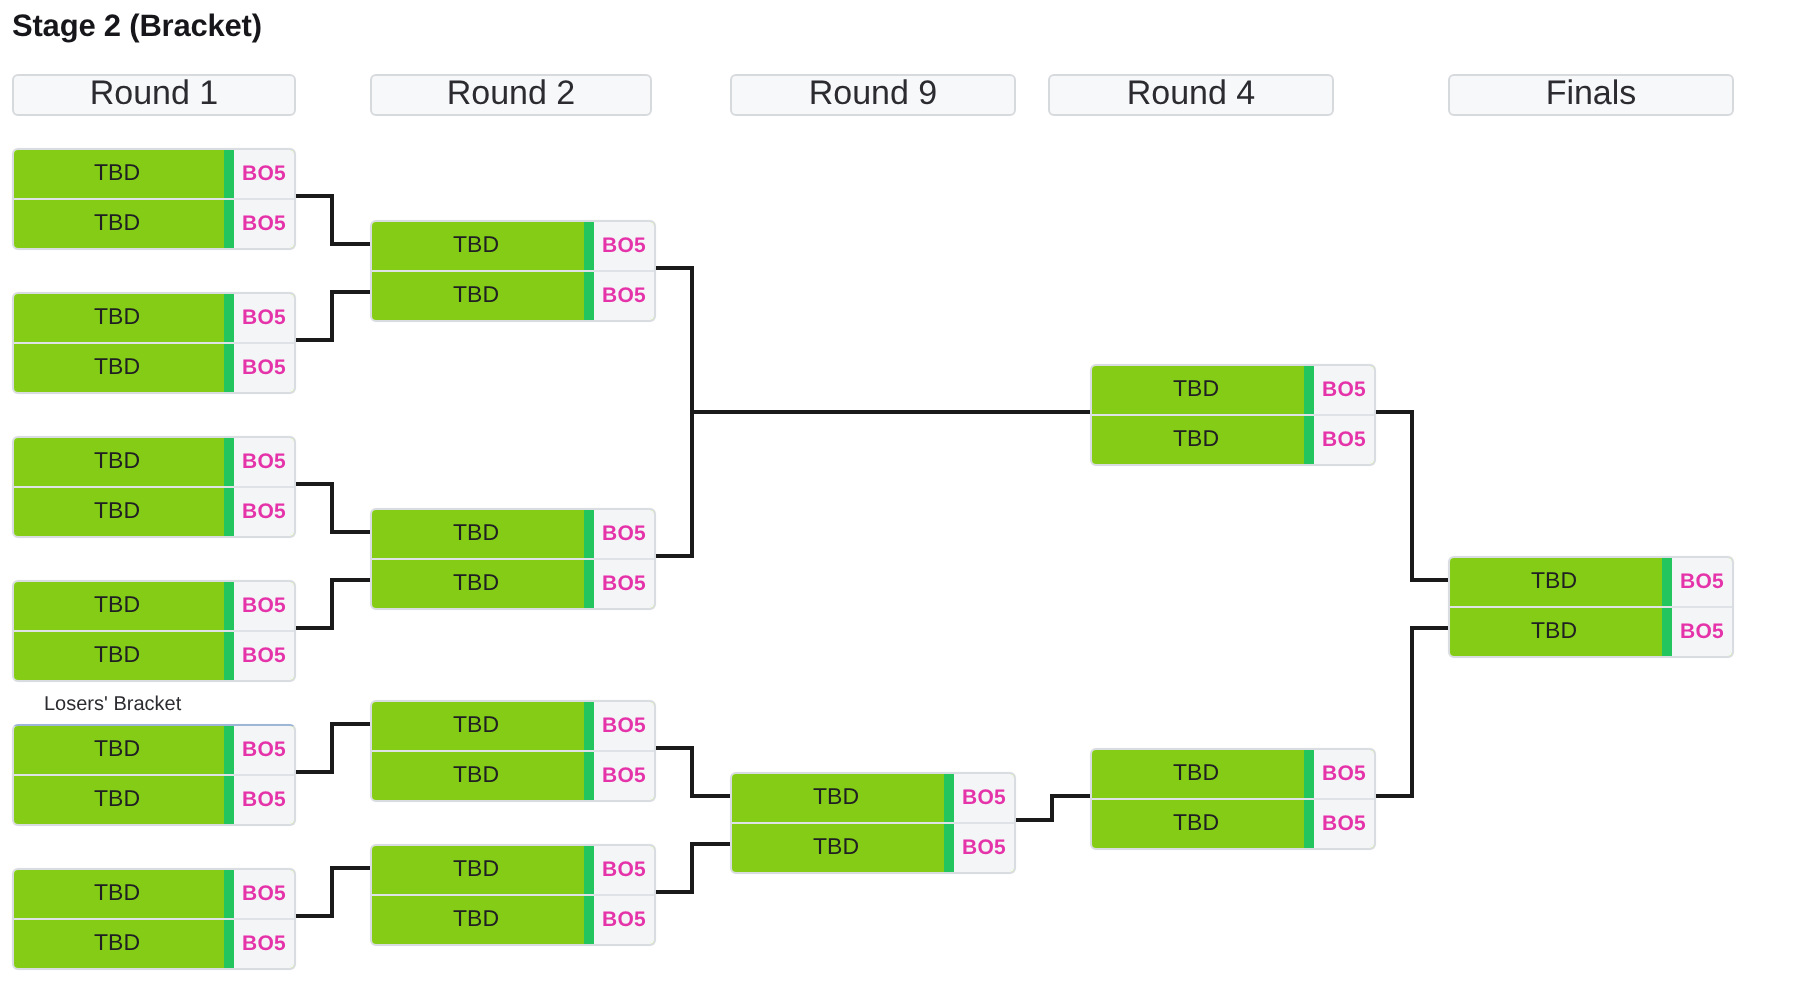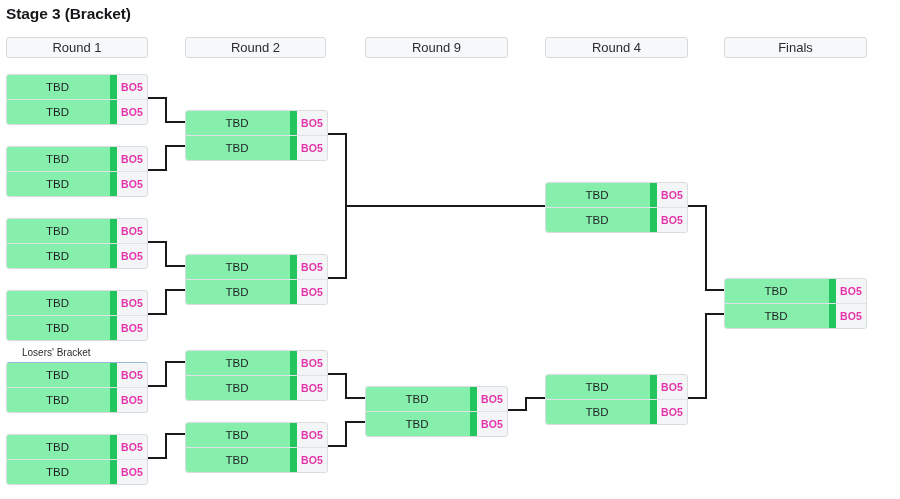--- a/index.html
+++ b/index.html
@@ -37,45 +37,45 @@
     color: #17171b;
     white-space: nowrap;
   }
   .round-header {
     position: absolute;
     height: 21px;
     box-sizing: border-box;
     background: #f7f8f9;
     border: 1px solid #d7dadd;
     border-radius: 3px;
-    font-size: 13px;
+    font-size: 17px;
     color: #2b2b30;
     display: flex;
-    align-items: center;
+    align-items: flex-end;
     justify-content: center;
     white-space: nowrap;
   }
   .match {
     position: absolute;
     box-sizing: border-box;
     background: #ffffff;
     border: 1px solid #d9dce0;
     border-radius: 3px;
     overflow: hidden;
     box-shadow: 0 0 0 0.5px rgba(0,0,0,0.01);
   }
   .match.losers-top {
     border-top: 1px solid #9db5d6;
   }
   .match-row {
     position: relative;
     height: 24px;
     display: flex;
     align-items: stretch;
-    background: #86efac;
+    background: #84cc16;
   }
   .match-row + .match-row {
     border-top: 1px solid #dfe2e6;
   }
   .opponent {
     flex: 1 1 auto;
     display: flex;
     align-items: center;
     justify-content: center;
     font-size: 11.5px;
@@ -83,39 +83,39 @@
     white-space: nowrap;
     padding-right: 2px;
   }
   .format {
     flex: 0 0 30px;
     width: 30px;
     display: flex;
     align-items: center;
     justify-content: center;
     background: #f4f5f7;
-    border-left: 7px solid #22c55e;
+    border-left: 5px solid #22c55e;
     font-size: 10.5px;
     font-weight: bold;
     color: #e534a9;
     letter-spacing: 0.1px;
   }
   .section-label {
     position: absolute;
     font-size: 10px;
     color: #2b2b30;
     white-space: nowrap;
   }
 </style>
 </head>
 <body>
 
 <div id="stage">
 
-  <div class="page-title">Stage 3 (Bracket)</div>
+  <div class="page-title">Stage 2 (Bracket)</div>
 
   <svg id="connectors" viewBox="0 0 900 499" width="900" height="499" xmlns="http://www.w3.org/2000/svg">
       <path d="M148,98 L166,98 L166,122 L185,122" fill="none" stroke="#1a1a1a" stroke-width="2" stroke-linecap="butt" stroke-linejoin="miter"></path>
       <path d="M148,170 L166,170 L166,146 L185,146" fill="none" stroke="#1a1a1a" stroke-width="2" stroke-linecap="butt" stroke-linejoin="miter"></path>
       <path d="M148,242 L166,242 L166,266 L185,266" fill="none" stroke="#1a1a1a" stroke-width="2" stroke-linecap="butt" stroke-linejoin="miter"></path>
       <path d="M148,314 L166,314 L166,290 L185,290" fill="none" stroke="#1a1a1a" stroke-width="2" stroke-linecap="butt" stroke-linejoin="miter"></path>
       <path d="M148,386 L166,386 L166,362 L185,362" fill="none" stroke="#1a1a1a" stroke-width="2" stroke-linecap="butt" stroke-linejoin="miter"></path>
       <path d="M148,458 L166,458 L166,434 L185,434" fill="none" stroke="#1a1a1a" stroke-width="2" stroke-linecap="butt" stroke-linejoin="miter"></path>
       <path d="M328,134 L346,134 L346,206 L545,206" fill="none" stroke="#1a1a1a" stroke-width="2" stroke-linecap="butt" stroke-linejoin="miter"></path>
       <path d="M328,278 L346,278 L346,206 L545,206" fill="none" stroke="#1a1a1a" stroke-width="2" stroke-linecap="butt" stroke-linejoin="miter"></path>
@@ -129,21 +129,21 @@
   <div id="headers-layer">
       <div class="round-header" style="left: 6px; top: 37px; width: 142px;">
         <span>Round 1</span>
       </div>
       <div class="round-header" style="left: 185px; top: 37px; width: 141px;">
         <span>Round 2</span>
       </div>
       <div class="round-header" style="left: 365px; top: 37px; width: 143px;">
         <span>Round 9</span>
       </div>
-      <div class="round-header" style="left: 545px; top: 37px; width: 143px;">
+      <div class="round-header" style="left: 524px; top: 37px; width: 143px;">
         <span>Round 4</span>
       </div>
       <div class="round-header" style="left: 724px; top: 37px; width: 143px;">
         <span>Finals</span>
       </div>
     </div>
 
   <div id="matches-layer">
       <div class="match" style="left: 6px; top: 74px; width: 142px;">
         <div class="match-row">

